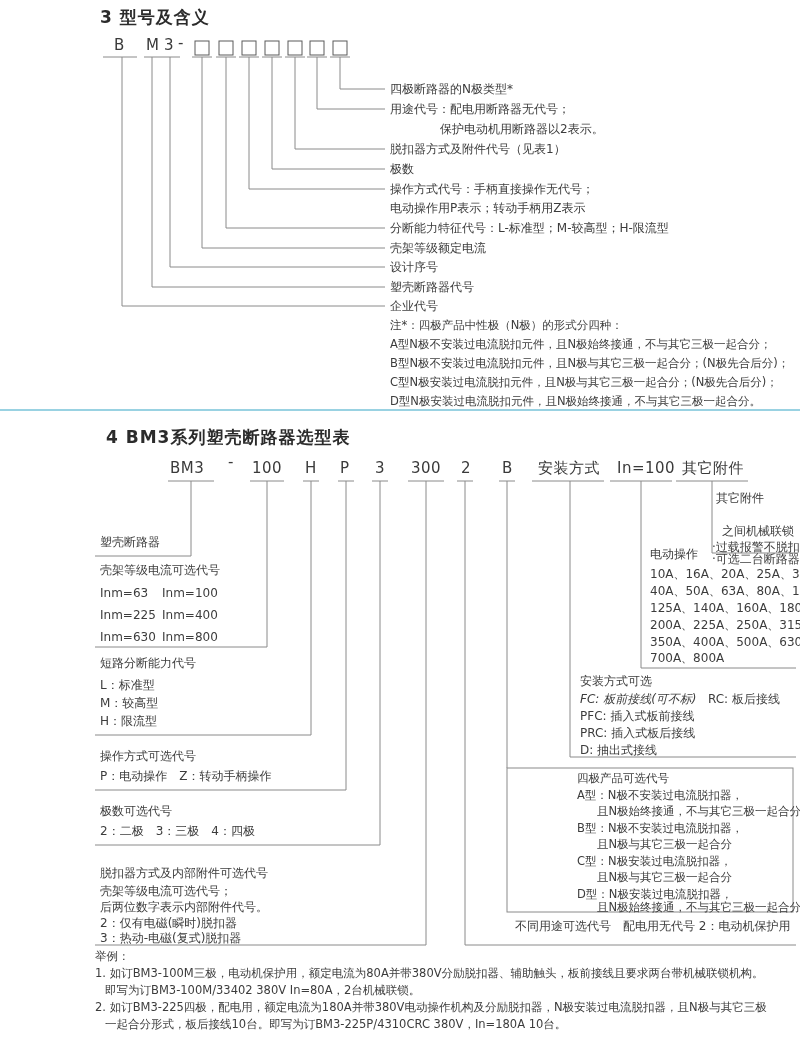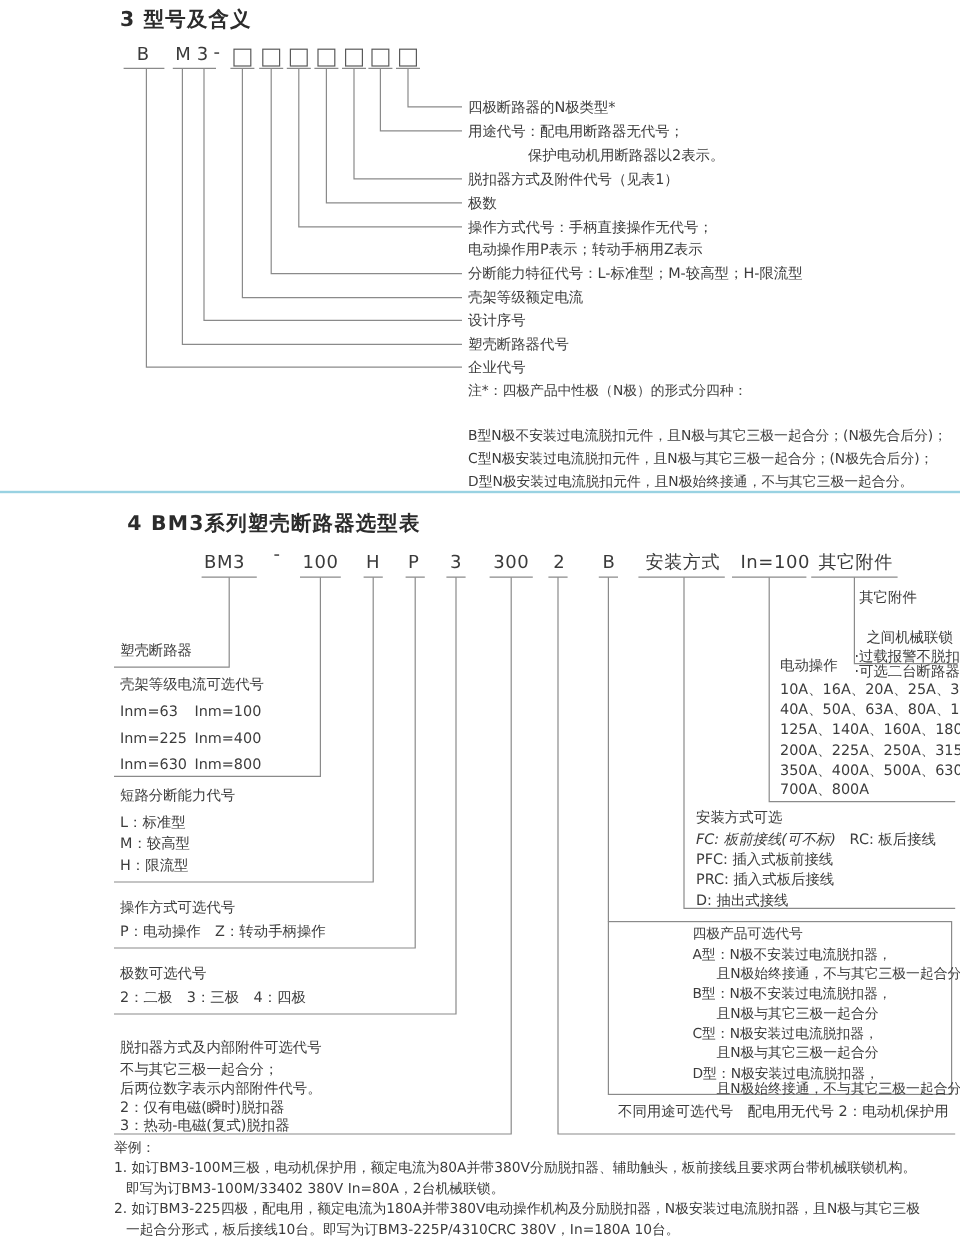--- a/index.html
+++ b/index.html
@@ -75,20 +75,21 @@
   <div class="t" style="left:390px;top:162px;">极数</div>
   <div class="t" style="left:390px;top:182px;">操作方式代号：手柄直接操作无代号；</div>
   <div class="t" style="left:390px;top:201px;">电动操作用P表示；转动手柄用Z表示</div>
   <div class="t" style="left:390px;top:221px;">分断能力特征代号：L-标准型；M-较高型；H-限流型</div>
   <div class="t" style="left:390px;top:241px;">壳架等级额定电流</div>
   <div class="t" style="left:390px;top:260px;">设计序号</div>
   <div class="t" style="left:390px;top:280px;">塑壳断路器代号</div>
   <div class="t" style="left:390px;top:299px;">企业代号</div>
 
   <div class="t sm" style="left:390px;top:318px;">注*：四极产品中性极（N极）的形式分四种：</div>
+  <div class="t sm" style="left:390px;top:337px;">A型N极不安装过电流脱扣元件，且N极始终接通，不与其它三极一起合分；</div>
   <div class="t sm" style="left:390px;top:356px;">B型N极不安装过电流脱扣元件，且N极与其它三极一起合分；(N极先合后分)；</div>
   <div class="t sm" style="left:390px;top:394px;">D型N极安装过电流脱扣元件，且N极始终接通，不与其它三极一起合分。</div>
   <div class="t sm" style="left:390px;top:375px;">C型N极安装过电流脱扣元件，且N极与其它三极一起合分；(N极先合后分)；</div>
 
   <div class="divider" style="top:409px;background:#99d2e2;"></div>
 
   <div class="t h1" style="left:106px;top:430px;">4 BM3系列塑壳断路器选型表</div>
 
   <div class="t code" style="left:170px;top:461px;">BM3</div>
   <div class="t code" style="left:228px;top:455px;">-</div>
@@ -118,21 +119,21 @@
   <div class="t" style="left:100px;top:696px;">M：较高型</div>
   <div class="t" style="left:100px;top:714px;">H：限流型</div>
 
   <div class="t" style="left:100px;top:749px;">操作方式可选代号</div>
   <div class="t" style="left:100px;top:769px;">P：电动操作　Z：转动手柄操作</div>
 
   <div class="t" style="left:100px;top:804px;">极数可选代号</div>
   <div class="t" style="left:100px;top:824px;">2：二极　3：三极　4：四极</div>
 
   <div class="t" style="left:100px;top:866px;">脱扣器方式及内部附件可选代号</div>
-  <div class="t" style="left:100px;top:884px;">不与其它三极一起合分；</div>
+  <div class="t" style="left:100px;top:884px;">壳架等级电流可选代号；</div>
   <div class="t" style="left:100px;top:900px;">后两位数字表示内部附件代号。</div>
   <div class="t" style="left:100px;top:916px;">2：仅有电磁(瞬时)脱扣器</div>
   <div class="t" style="left:100px;top:931px;">3：热动-电磁(复式)脱扣器</div>
 
   <div class="t" style="left:515px;top:919px;">不同用途可选代号　配电用无代号 2：电动机保护用</div>
 
   <div class="t sm" style="left:577px;top:771px;">四极产品可选代号</div>
   <div class="t sm" style="left:577px;top:788px;">A型：N极不安装过电流脱扣器，</div>
   <div class="t sm" style="left:597px;top:804px;">且N极始终接通，不与其它三极一起合分</div>
   <div class="t sm" style="left:577px;top:821px;">B型：N极不安装过电流脱扣器，</div>

